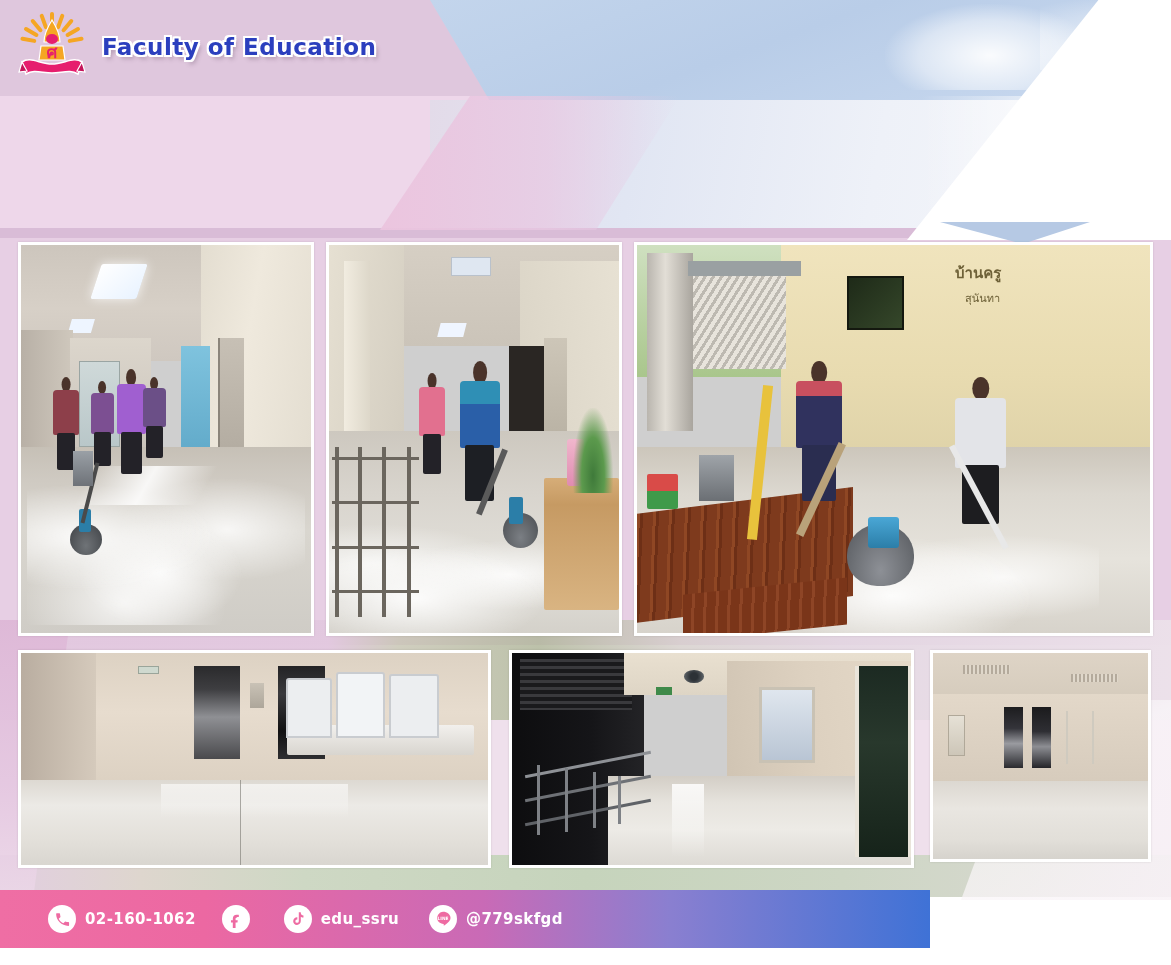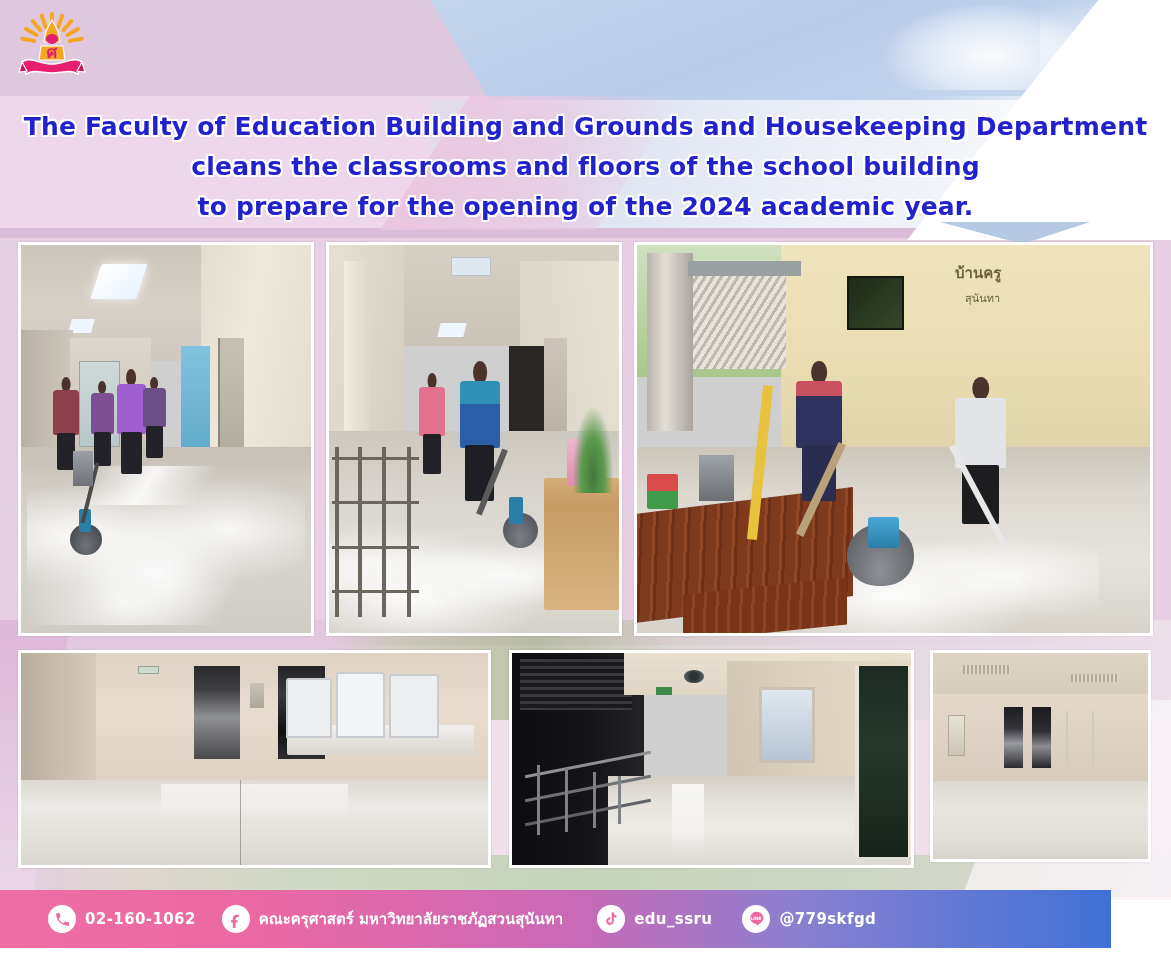--- a/index.html
+++ b/index.html
@@ -331,21 +331,21 @@
     background: linear-gradient(180deg,#1b1b1d 0%, #2e2e33 40%, #8d8e93 65%, #242428 100%); }
   .p6-board { position:absolute; left:7%; top:30%; width:8%; height:20%;
     background: linear-gradient(180deg,#e6e1d6,#cdc6b8); border:1px solid #b0a899; }
   .p6-floor { position:absolute; left:0; bottom:0; width:100%; height:38%;
     background: linear-gradient(180deg,#dcd8d1 0%, #e9e6e1 35%, #e2dfd9 75%, #d6d3cd 100%); }
   .p6-cord1 { position:absolute; left:62%; top:28%; width:2px; height:26%; background:#cfcabf; }
   .p6-cord2 { position:absolute; left:74%; top:28%; width:2px; height:26%; background:#cfcabf; }
 
   
   .footer {
-    position: absolute; left: 0; bottom: 17px; width: 1111px; height: 58px;
+    position: absolute; left: 0; bottom: 17px; width: 930px; height: 58px;
     background: linear-gradient(90deg, #ef6ea4 0%, #ec68a2 22%, #c96ab6 52%, #8a7fd0 72%, #3f72d6 100%);
     display: flex; align-items: center; z-index: 8;
   }
   .footer-inner {
     display: flex; align-items: center; width: 100%;
     padding-left: 48px; padding-right: 26px;
   }
   .contact { display: flex; align-items: center; }
   .ico {
     width: 28px; height: 28px; border-radius: 50%;
@@ -412,28 +412,24 @@
           <ellipse cx="0" cy="-5" rx="6" ry="5" fill="#E61E6E"></ellipse>
           <path d="M-11,2 L11,2 L13,16 L-13,16 Z" fill="#F5A623" stroke="#fff" stroke-width="1.2"></path>
           <text x="0" y="14" font-size="17" font-weight="bold" fill="#E61E6E" text-anchor="middle" font-family="DejaVu Sans, sans-serif">ศ</text>
           <path d="M-30,18 C-22,12 -12,20 0,20 C12,20 22,12 30,18 L26,30 C18,25 10,29 0,29 C-10,29 -18,25 -26,30 Z" fill="#E61E6E" stroke="#ffffff" stroke-width="1.6"></path>
           <path d="M-30,18 L-33,28 L-25,27 Z" fill="#C4145A" stroke="#fff" stroke-width="1.2"></path>
           <path d="M30,18 L33,28 L25,27 Z" fill="#C4145A" stroke="#fff" stroke-width="1.2"></path>
         </g>
       </svg>
     </div>
     <div class="brand">
-    </div>
-  </div>
-
-  <div class="headline">
-    <div class="headline-line">The Faculty of Education Building and Grounds and Housekeeping Department</div>
-    <div class="headline-line">cleans the classrooms and floors of the school building</div>
-    <div class="headline-line">to prepare for the opening of the 2024 academic year.</div>
-  </div>
+      <div class="brand-line">Faculty of Education</div>
+    </div>
+  </div>
+
 
   <div class="photo" id="photo1">
     <div class="scene">
       <div class="p1-ceiling"></div>
       <div class="p1-lamp1"></div>
         <div class="p1-lamp2"></div>
         <div class="p1-lamp3"></div>
       <div class="p1-wallR"></div>
         <div class="p1-wallL"></div>
       <div class="p1-corridor"></div>
@@ -619,21 +615,20 @@
       </div>
 
       <span class="gap-a"></span>
 
       <div class="contact">
         <span class="ico">
           <svg width="17" height="17" viewBox="0 0 24 24" fill="#ee6ba2">
             <path d="M14.5 8.5h2.2V5.6c-.4-.05-1.7-.18-3.2-.18-3.2 0-5.3 1.9-5.3 5.4V13H5.6v3.3h2.6V24h3.9v-7.7h2.7l.4-3.3h-3.1v-1.8c0-1 .3-1.7 1.4-1.7z"></path>
           </svg>
         </span>
-        <span class="ctext thai">คณะครุศาสตร์ มหาวิทยาลัยราชภัฏสวนสุนันทา</span>
       </div>
 
       <span class="gap-b"></span>
 
       <div class="contact">
         <span class="ico">
           <svg width="16" height="16" viewBox="0 0 24 24" fill="#ee6ba2">
             <path d="M16.2 2h-3v13.2a2.6 2.6 0 1 1-2.2-2.57V9.5a5.7 5.7 0 1 0 5.2 5.68V8.6a7 7 0 0 0 4 1.25V6.8c-2.2 0-4-1.6-4-4.1V2z"></path>
           </svg>
         </span>

